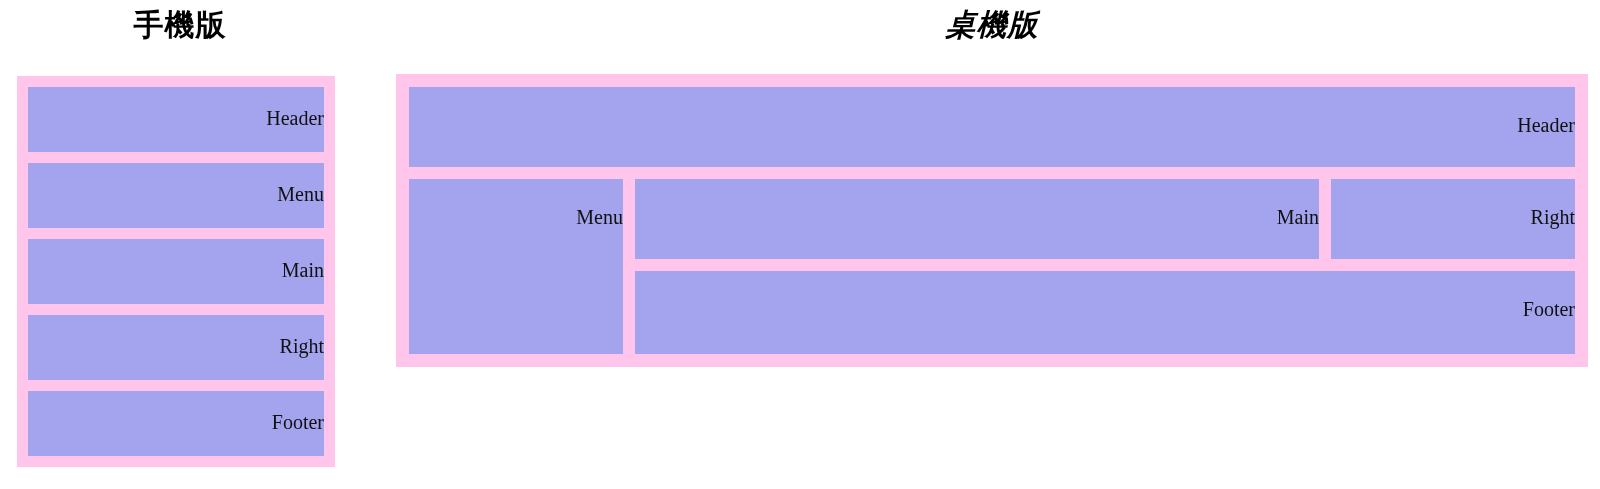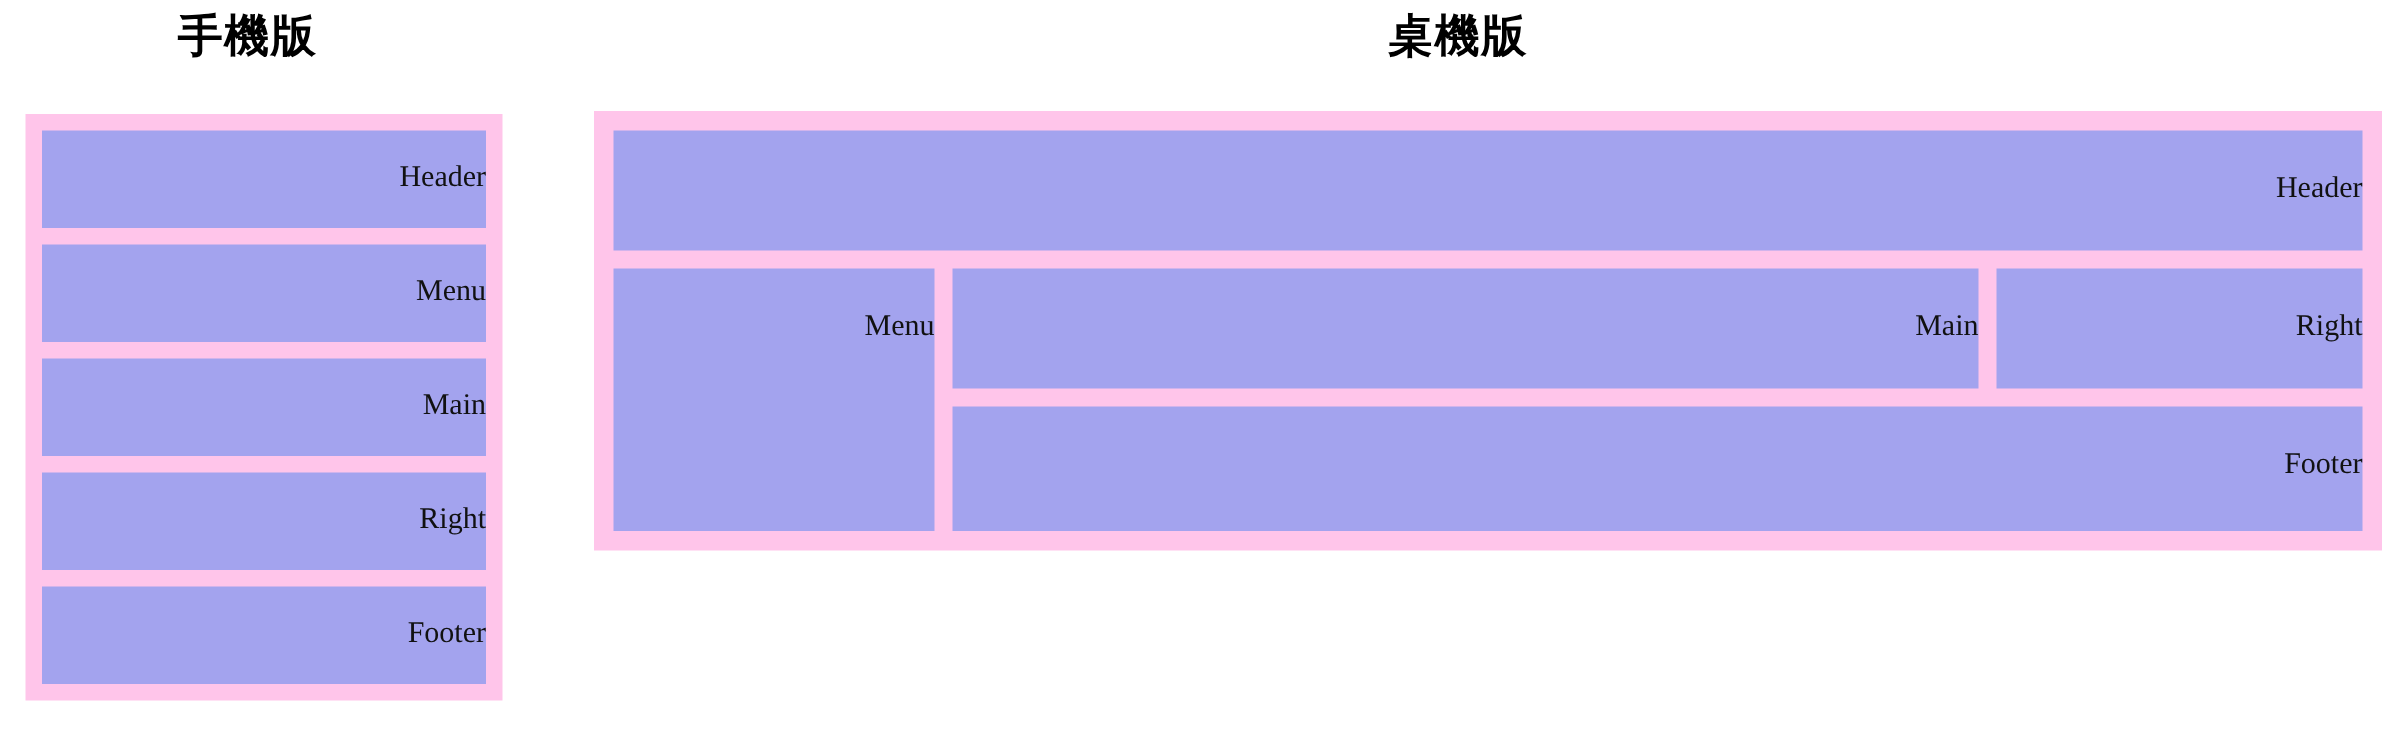--- a/index.html
+++ b/index.html
@@ -23,22 +23,22 @@
     top: 6px;
     height: 38px;
     line-height: 38px;
     text-align: center;
     font-family: "Liberation Sans", sans-serif;
     font-weight: bold;
     font-size: 30px;
     color: var(--title-text);
     letter-spacing: 1px;
   }
-  .mobile-title  { left: 6px;  width: 318px; }
-  .desktop-title { left: 376px; width: 1192px; }
+  .mobile-title  { left: 21px;  width: 318px; }
+  .desktop-title { left: 396px; width: 1192px; font-style: italic; }
 
   .box {
     background: var(--box-purple);
     color: var(--label-text);
     text-align: right;
     font-size: 20px;
     line-height: 20px;
   }
 
   

